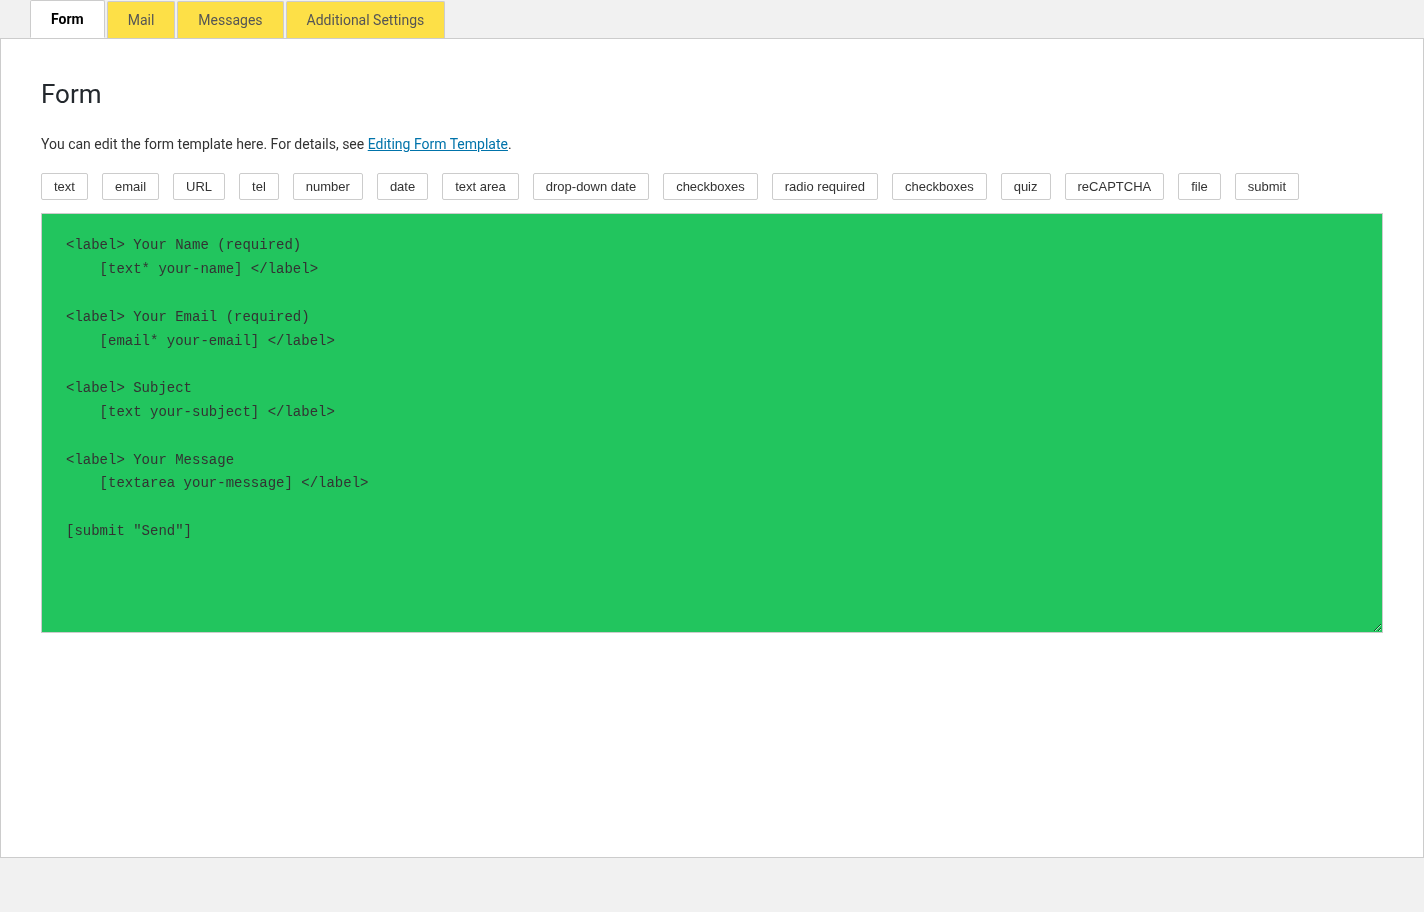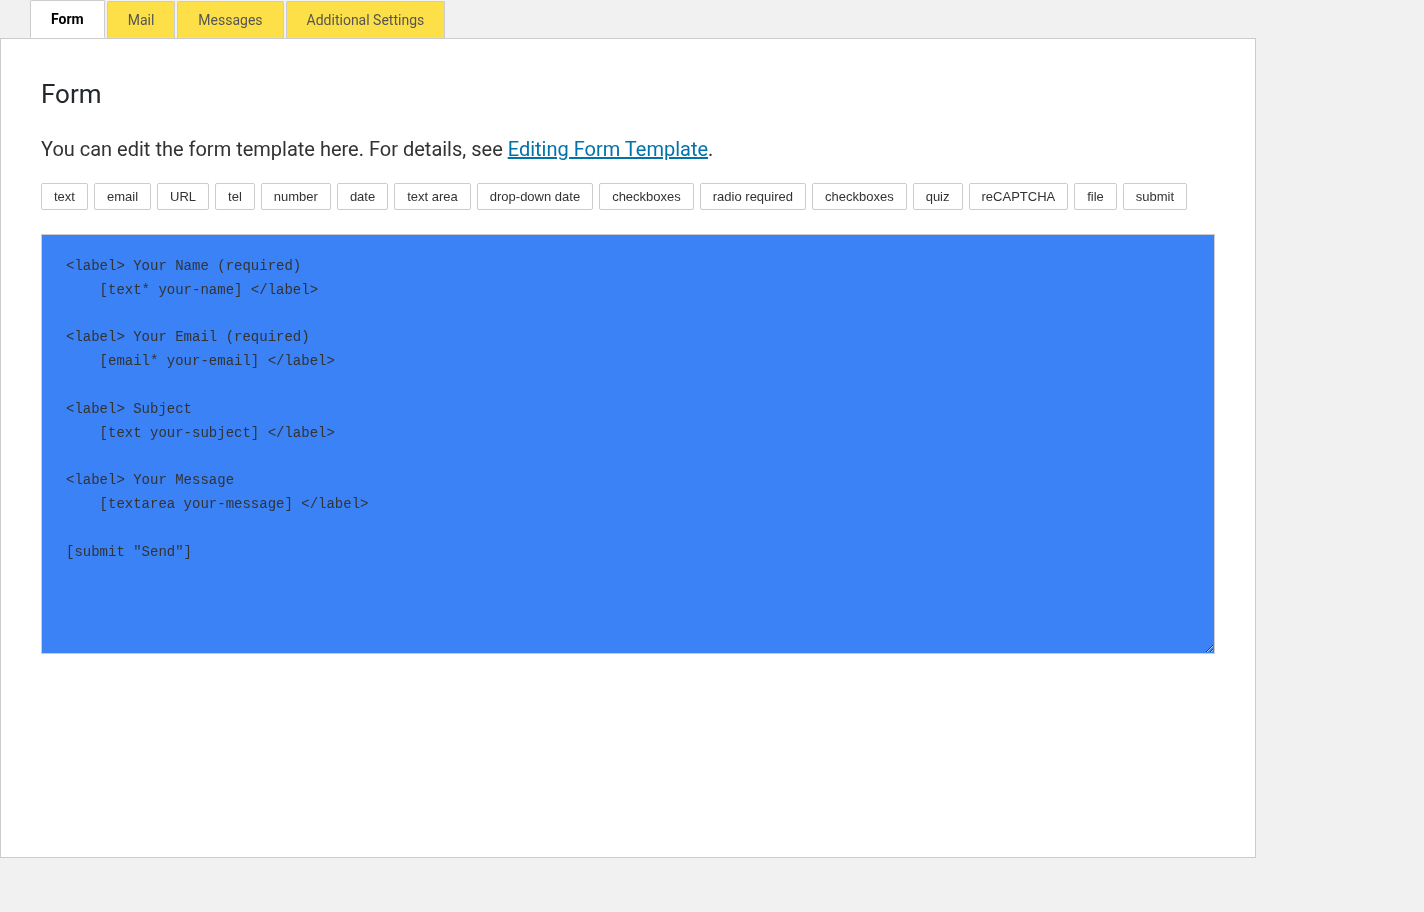--- a/index.html
+++ b/index.html
@@ -10,21 +10,21 @@
 
     body {
       background-color: #f1f1f1;
       font-family: -apple-system, BlinkMacSystemFont, "Segoe UI", Roboto, sans-serif;
       font-size: 14px;
       color: #333;
       padding: 0;
     }
 
     .page-wrapper {
-      width: 1256px;
+      width: 1424px;
       min-height: 912px;
       background: #f1f1f1;
       padding: 0;
     }
 
     .tabs-container {
       display: flex;
       flex-direction: row;
       align-items: flex-end;
       padding: 0 0 0 30px;
@@ -62,54 +62,54 @@
     }
 
     .form-section-title {
       font-size: 26px;
       font-weight: 400;
       color: #23282d;
       margin-bottom: 16px;
     }
 
     .form-description {
-      font-size: 20px;
+      font-size: 14px;
       color: #333;
       margin-bottom: 18px;
       line-height: 1.6;
       margin-top: 24px;
     }
 
     .form-description a {
       color: #0073aa;
       text-decoration: underline;
     }
 
     .tag-buttons-row {
       display: flex;
       flex-wrap: wrap;
-      gap: 6px;
-      margin-bottom: 12px;
+      gap: 14px;
+      margin-bottom: 1px;
     }
 
     .tag-btn {
       display: inline-block;
       padding: 5px 12px;
       border: 1px solid #ccc;
       background: #fff;
       cursor: pointer;
       font-size: 13px;
       color: #333;
       border-radius: 2px;
     }
 
     .form-code-editor {
       width: 100%;
       border: 1px solid #ccc;
-      background: #3b82f6;
+      background: #22c55e;
       padding: 20px 24px;
       font-family: "Courier New", Courier, monospace;
       font-size: 14px;
       line-height: 1.7;
       color: #333;
       min-height: 420px;
       margin-top: 12px;
       white-space: pre;
       overflow: auto;
       resize: vertical;

